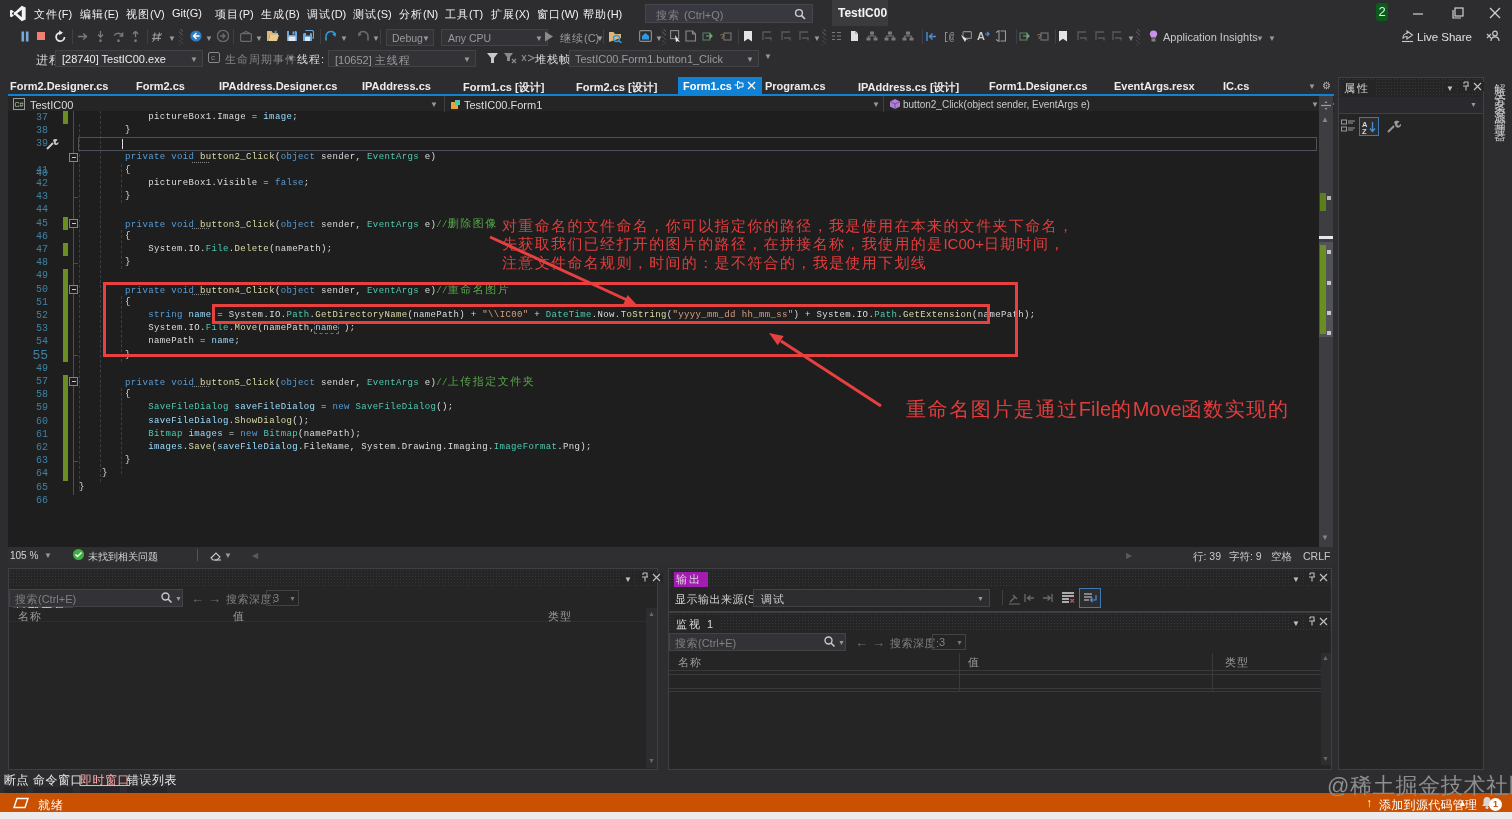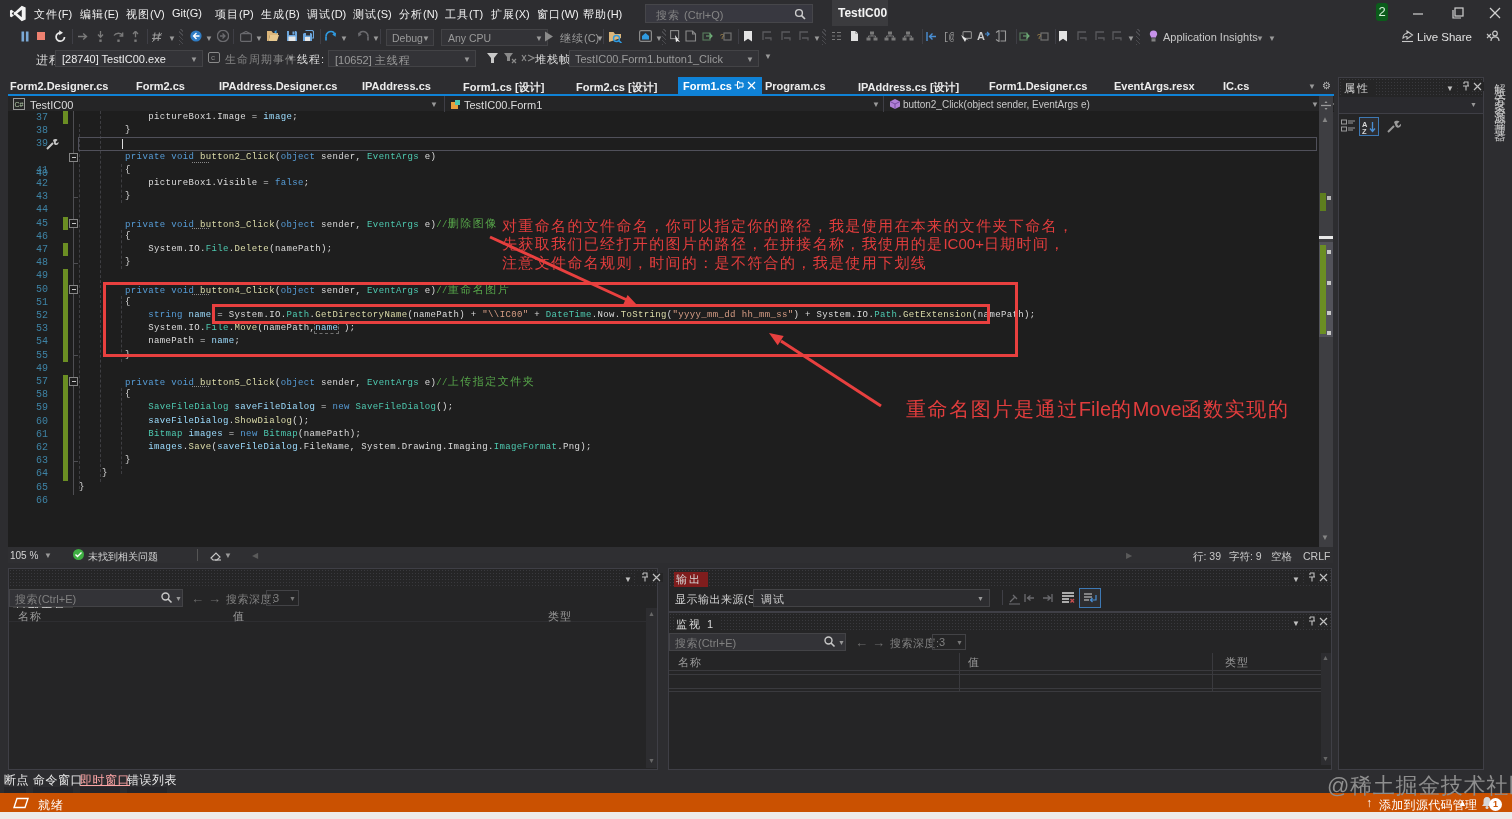--- a/index.html
+++ b/index.html
@@ -510,21 +510,21 @@
   <div style="position:absolute;left:0;top:216.6px;width:40px;height:13.2px;font-family:'Liberation Mono',monospace;font-size:10px;line-height:13.2px;color:#3e83a5;text-align:right;">45</div>
   <div style="position:absolute;left:0;top:229.8px;width:40px;height:13.2px;font-family:'Liberation Mono',monospace;font-size:10px;line-height:13.2px;color:#3e83a5;text-align:right;">46</div>
   <div style="position:absolute;left:0;top:243.0px;width:40px;height:13.2px;font-family:'Liberation Mono',monospace;font-size:10px;line-height:13.2px;color:#3e83a5;text-align:right;">47</div>
   <div style="position:absolute;left:0;top:256.2px;width:40px;height:13.2px;font-family:'Liberation Mono',monospace;font-size:10px;line-height:13.2px;color:#3e83a5;text-align:right;">48</div>
   <div style="position:absolute;left:0;top:269.4px;width:40px;height:13.2px;font-family:'Liberation Mono',monospace;font-size:10px;line-height:13.2px;color:#3e83a5;text-align:right;">49</div>
   <div style="position:absolute;left:0;top:282.6px;width:40px;height:13.2px;font-family:'Liberation Mono',monospace;font-size:10px;line-height:13.2px;color:#3e83a5;text-align:right;">50</div>
   <div style="position:absolute;left:0;top:295.8px;width:40px;height:13.2px;font-family:'Liberation Mono',monospace;font-size:10px;line-height:13.2px;color:#3e83a5;text-align:right;">51</div>
   <div style="position:absolute;left:0;top:309.0px;width:40px;height:13.2px;font-family:'Liberation Mono',monospace;font-size:10px;line-height:13.2px;color:#3e83a5;text-align:right;">52</div>
   <div style="position:absolute;left:0;top:322.2px;width:40px;height:13.2px;font-family:'Liberation Mono',monospace;font-size:10px;line-height:13.2px;color:#3e83a5;text-align:right;">53</div>
   <div style="position:absolute;left:0;top:335.4px;width:40px;height:13.2px;font-family:'Liberation Mono',monospace;font-size:10px;line-height:13.2px;color:#3e83a5;text-align:right;">54</div>
-  <div style="position:absolute;left:0;top:348.6px;width:40px;height:13.2px;font-family:'Liberation Mono',monospace;font-size:10px;line-height:13.2px;color:#3e83a5;text-align:right;">55</div>
+  <div style="position:absolute;left:0;top:348.6px;width:40px;height:13.2px;font-family:'Liberation Mono',monospace;font-size:13px;line-height:13.2px;color:#3e83a5;text-align:right;">55</div>
   <div style="position:absolute;left:0;top:361.8px;width:40px;height:13.2px;font-family:'Liberation Mono',monospace;font-size:10px;line-height:13.2px;color:#3e83a5;text-align:right;">49</div>
   <div style="position:absolute;left:0;top:375.0px;width:40px;height:13.2px;font-family:'Liberation Mono',monospace;font-size:10px;line-height:13.2px;color:#3e83a5;text-align:right;">57</div>
   <div style="position:absolute;left:0;top:388.2px;width:40px;height:13.2px;font-family:'Liberation Mono',monospace;font-size:10px;line-height:13.2px;color:#3e83a5;text-align:right;">58</div>
   <div style="position:absolute;left:0;top:401.4px;width:40px;height:13.2px;font-family:'Liberation Mono',monospace;font-size:10px;line-height:13.2px;color:#3e83a5;text-align:right;">59</div>
   <div style="position:absolute;left:0;top:414.6px;width:40px;height:13.2px;font-family:'Liberation Mono',monospace;font-size:10px;line-height:13.2px;color:#3e83a5;text-align:right;">60</div>
   <div style="position:absolute;left:0;top:427.8px;width:40px;height:13.2px;font-family:'Liberation Mono',monospace;font-size:10px;line-height:13.2px;color:#3e83a5;text-align:right;">61</div>
   <div style="position:absolute;left:0;top:441.0px;width:40px;height:13.2px;font-family:'Liberation Mono',monospace;font-size:10px;line-height:13.2px;color:#3e83a5;text-align:right;">62</div>
   <div style="position:absolute;left:0;top:454.2px;width:40px;height:13.2px;font-family:'Liberation Mono',monospace;font-size:10px;line-height:13.2px;color:#3e83a5;text-align:right;">63</div>
   <div style="position:absolute;left:0;top:467.4px;width:40px;height:13.2px;font-family:'Liberation Mono',monospace;font-size:10px;line-height:13.2px;color:#3e83a5;text-align:right;">64</div>
   <div style="position:absolute;left:0;top:480.6px;width:40px;height:13.2px;font-family:'Liberation Mono',monospace;font-size:10px;line-height:13.2px;color:#3e83a5;text-align:right;">65</div>
@@ -696,21 +696,21 @@
       </div>
   <div style="position:absolute;left:9px;top:608px;width:648px;height:14px;background:#252526;border-bottom:1px solid #2e2e31;"></div>
   <div style="position:absolute;left:18px;top:609px;font-size:11px;color:#9a9a9a;letter-spacing:1px;">名称</div>
   <div style="position:absolute;left:233px;top:609px;font-size:11px;color:#9a9a9a;letter-spacing:1px;">值</div>
   <div style="position:absolute;left:548px;top:609px;font-size:11px;color:#9a9a9a;letter-spacing:1px;">类型</div>
   <div style="position:absolute;left:646px;top:608px;width:11px;height:160px;background:#2d2d30;"></div>
   <div style="position:absolute;left:648px;top:610px;font-size:7px;color:#686868;">▲</div>
   <div style="position:absolute;left:648px;top:757px;font-size:7px;color:#686868;">▼</div>
   <div style="position:absolute;left:668px;top:568px;width:664px;height:44px;background:#252526;border:1px solid #3f3f46;"></div>
   <div style="position:absolute;left:669px;top:569px;width:662px;height:19px;background:#252526;background-image:radial-gradient(#39393d 0.7px, transparent 0.8px);background-size:3px 3px;"></div>
-  <div style="position:absolute;left:674px;top:572px;font-size:11px;color:#d8d8d8;letter-spacing:2px;background:#7f1d1d;padding:0 6px 0 2px;">输出</div>
+  <div style="position:absolute;left:674px;top:572px;font-size:11px;color:#d8d8d8;letter-spacing:2px;background:#a21caf;padding:0 6px 0 2px;">输出</div>
   <div style="position:absolute;left:1290px;top:575px;font-size:8px;color:#c0c0c0;background:#252526;padding:0 2px;">▼</div>
   <div style="position:absolute;left:1304px;top:572px;background:#252526;padding:0 2px;">
         <svg width="10" height="11">
           <path d="M4 1 L8 1 L8 5 M3 5 L9 5 M6 5 L6 9.5 M4 1 L4 3" stroke="#c0c0c0" stroke-width="1.1" fill="none"></path>
         </svg>
       </div>
   <div style="position:absolute;left:1317px;top:573px;background:#252526;padding:0 2px;">
         <svg width="9" height="9">
           <path d="M1 1 L8 8 M8 1 L1 8" stroke="#c0c0c0" stroke-width="1.2"></path>
         </svg>

